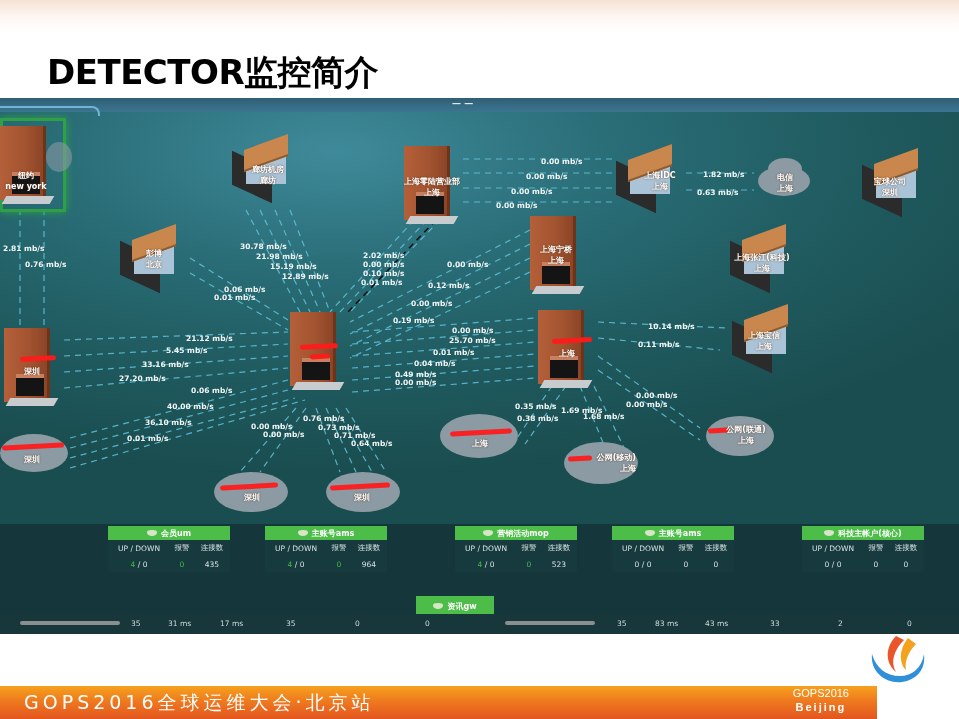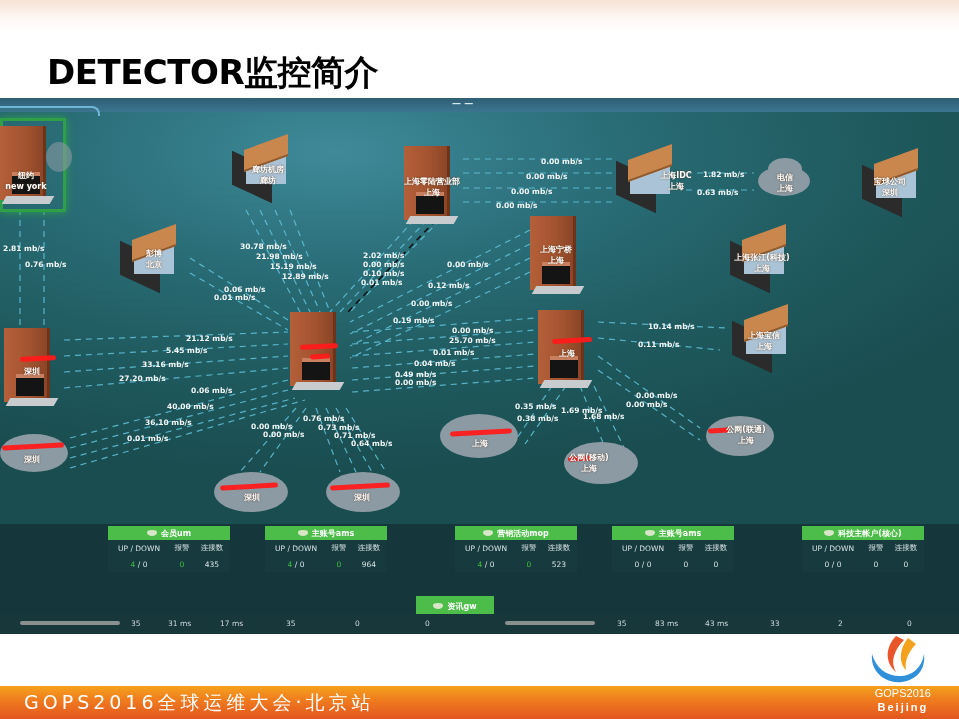--- a/index.html
+++ b/index.html
@@ -32,21 +32,21 @@
   .svc-head { height: 14px; background: #4cbd48; color: #fff; font-size: 8px; font-weight: bold; display: flex; align-items: center; justify-content: center; gap: 4px; }
   .svc-dot { width: 10px; height: 6px; border-radius: 50% 50% 50% 50% / 40% 40% 60% 60%; background: #d8e6c8; }
   .svc-table { background: #163a3e; font-size: 7.5px; color: #d8e2e4; }
   .svc-row { display: flex; height: 16px; align-items: center; }
   .svc-row span { text-align: center; }
   .c1 { width: 62px; } .c2 { width: 24px; } .c3 { width: 36px; }
   .green-num { color: #3fbf3f; }
   .bottom-bar { position: absolute; left: 0; top: 614px; width: 959px; height: 20px; background: #17373b; color: #cfd9db; font-size: 7.5px; }
   .bottom-bar span { position: absolute; top: 5px; }
   .gray-pill { position: absolute; top: 7px; height: 4px; background: #8a8f90; border-radius: 2px; }
-  .footer { position: absolute; left: 0; top: 686px; width: 959px; height: 33px;
+  .footer { position: absolute; left: 0; top: 686px; width: 877px; height: 33px;
     background: linear-gradient(180deg, #f6a21c 0%, #ef7a1f 45%, #e2561f 100%); }
   .footer-text { position: absolute; left: 24px; top: 4px; color: #fff; font-size: 19px; letter-spacing: 4px; font-family: "DejaVu Sans", sans-serif; }
   .footer-brand { position: absolute; right: 28px; top: 0px; color: #fff; font-size: 11px; text-align: center; line-height: 14px; font-family: "Liberation Sans", sans-serif; }
   .footer-brand .b2 { letter-spacing: 2px; font-weight: bold; }
   .logo { position: absolute; left: 866px; top: 632px; width: 64px; height: 52px; }
 </style>
 </head>
 <body>
 
 <div class="slide">
@@ -215,21 +215,21 @@
     <div class="rate" style="left:447px;top:162px;">0.00 mb/s</div>
     <div class="rate" style="left:428px;top:183px;">0.12 mb/s</div>
     <div class="rate" style="left:411px;top:201px;">0.00 mb/s</div>
     <div class="rate" style="left:393px;top:218px;">0.19 mb/s</div>
 
     <div class="house" style="left:616px;top:50px;">
       <div class="house-base"></div>
         <div class="house-wall"></div>
         <div class="house-roof"></div>
     </div>
-    <div class="node-label" style="left:656px;top:72px;width:40px;">
+    <div class="node-label" style="left:640px;top:72px;width:40px;">
       <div>上海IDC</div>
       <div>上海</div>
     </div>
     <div class="rate" style="left:703px;top:72px;">1.82 mb/s</div>
     <div class="rate" style="left:697px;top:90px;">0.63 mb/s</div>
 
     <div class="cloud" style="left:758px;top:68px;width:52px;height:30px;"></div>
     <div class="cloud" style="left:768px;top:60px;width:34px;height:22px;"></div>
     <div class="node-label" style="left:760px;top:74px;width:50px;">
       <div>电信</div>
@@ -328,21 +328,21 @@
     <div class="cloud" style="left:440px;top:316px;width:78px;height:44px;"></div>
     <div class="scribble" style="left:450px;top:332px;width:62px;"></div>
     <div class="node-label" style="left:460px;top:340px;width:40px;">
       <div>上海</div>
     </div>
     <div class="rate" style="left:515px;top:304px;">0.35 mb/s</div>
     <div class="rate" style="left:517px;top:316px;">0.38 mb/s</div>
 
     <div class="cloud" style="left:564px;top:344px;width:74px;height:42px;"></div>
     <div class="scribble" style="left:568px;top:358px;width:24px;"></div>
-    <div class="node-label" style="left:564px;top:354px;width:50px;">
+    <div class="node-label" style="left:586px;top:354px;width:50px;text-align:right;">
       <div>公网(移动)</div>
       <div>上海</div>
     </div>
     <div class="rate" style="left:561px;top:308px;">1.69 mb/s</div>
     <div class="rate" style="left:583px;top:314px;">1.68 mb/s</div>
 
     <div class="cloud" style="left:214px;top:374px;width:74px;height:40px;"></div>
     <div class="scribble" style="left:220px;top:386px;width:58px;"></div>
     <div class="node-label" style="left:232px;top:394px;width:40px;">
       <div>深圳</div>

